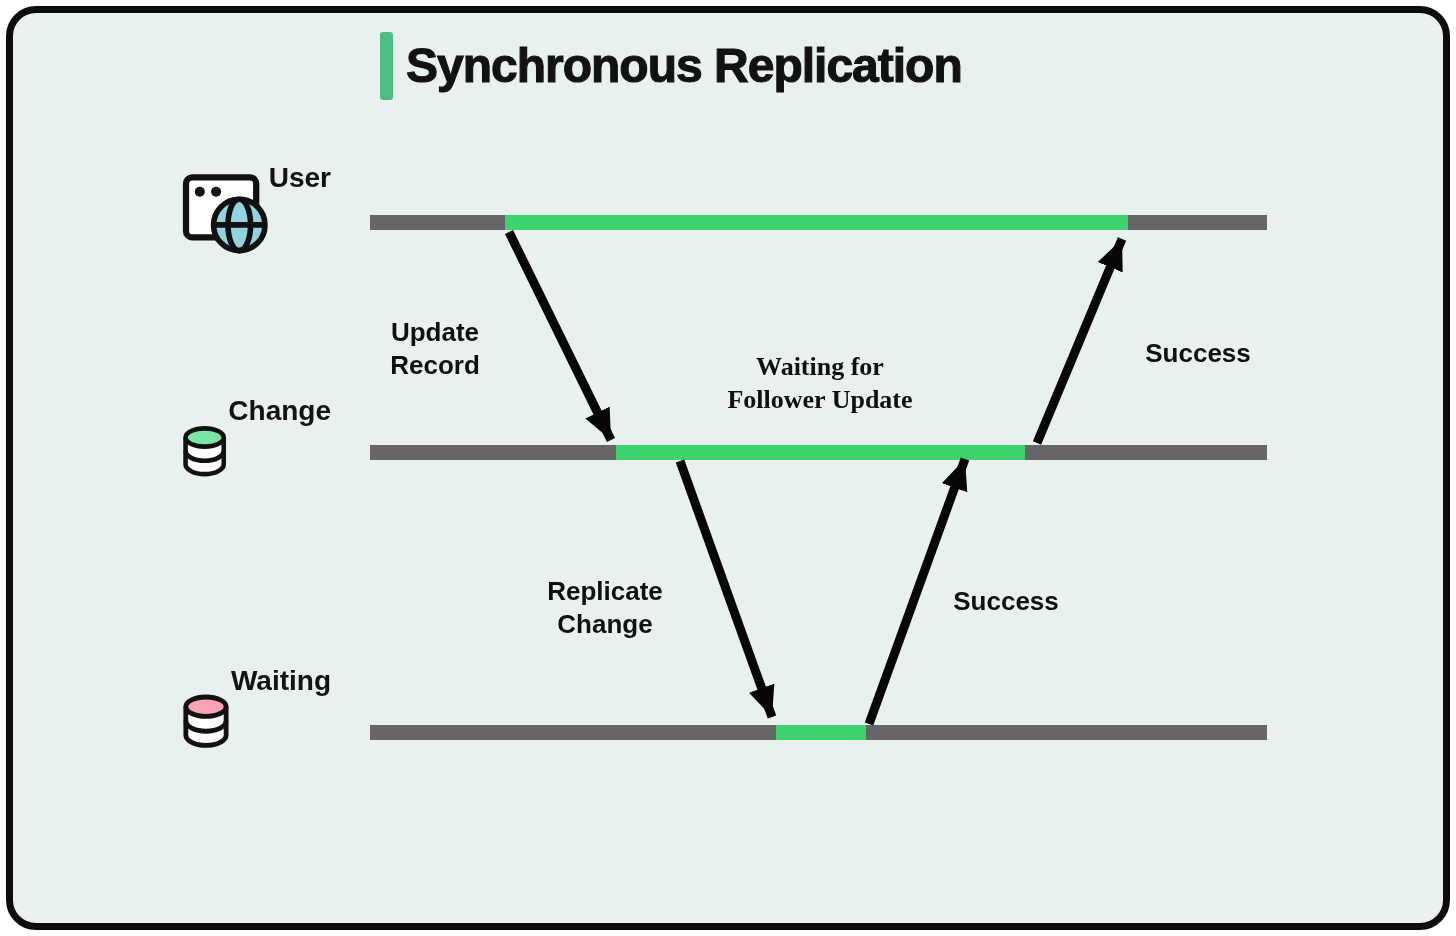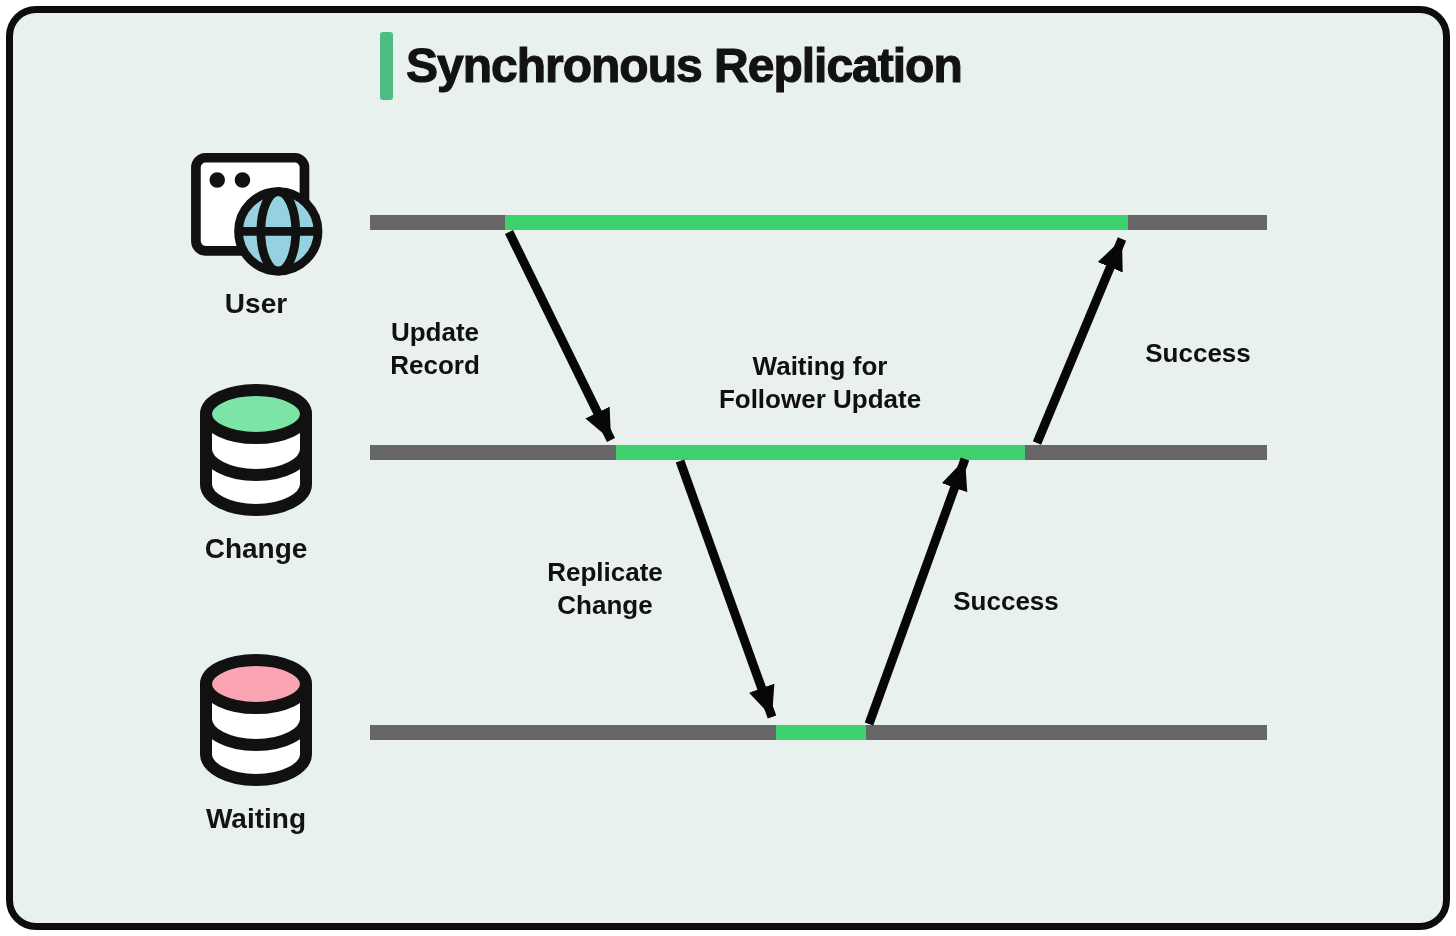--- a/index.html
+++ b/index.html
@@ -37,22 +37,20 @@
     font-weight: 700;
     letter-spacing: -1px;
     color: #121212;
     -webkit-text-stroke: 1.1px #121212;
     white-space: nowrap;
   }
   .actor {
     position: absolute;
     width: 150px;
     display: flex;
-    flex-direction: column;
-    align-items: center;
   }
   .actor-label {
     font-size: 28px;
     font-weight: 700;
     color: #131313;
     margin-top: 12px;
     white-space: nowrap;
   }
   .overlay {
     position: absolute;
@@ -63,23 +61,23 @@
   .msg-label {
     position: absolute;
     font-size: 26px;
     line-height: 33px;
     font-weight: 700;
     color: #101010;
     text-align: center;
     white-space: pre-line;
   }
   .lbl-update    { left: 325px;  top: 316px; width: 220px; }
-  .lbl-waiting   { left: 650px;  top: 350px; width: 340px; }
+  .lbl-waiting   { left: 650px;  top: 350px; width: 340px; font-family: Liberation Serif, serif; }
   .lbl-succ-top  { left: 1118px; top: 337px; width: 160px; }
-  .lbl-replicate { left: 495px;  top: 556px; width: 220px; }
+  .lbl-replicate { left: 495px;  top: 575px; width: 220px; }
   .lbl-succ-bot  { left: 926px;  top: 585px; width: 160px; }
   .arrow-line { stroke: #070707; stroke-width: 9; }
 </style>
 </head>
 <body>
 
 <div class="card"></div>
 
 <div class="title-row">
   <div class="accent-bar"></div>

